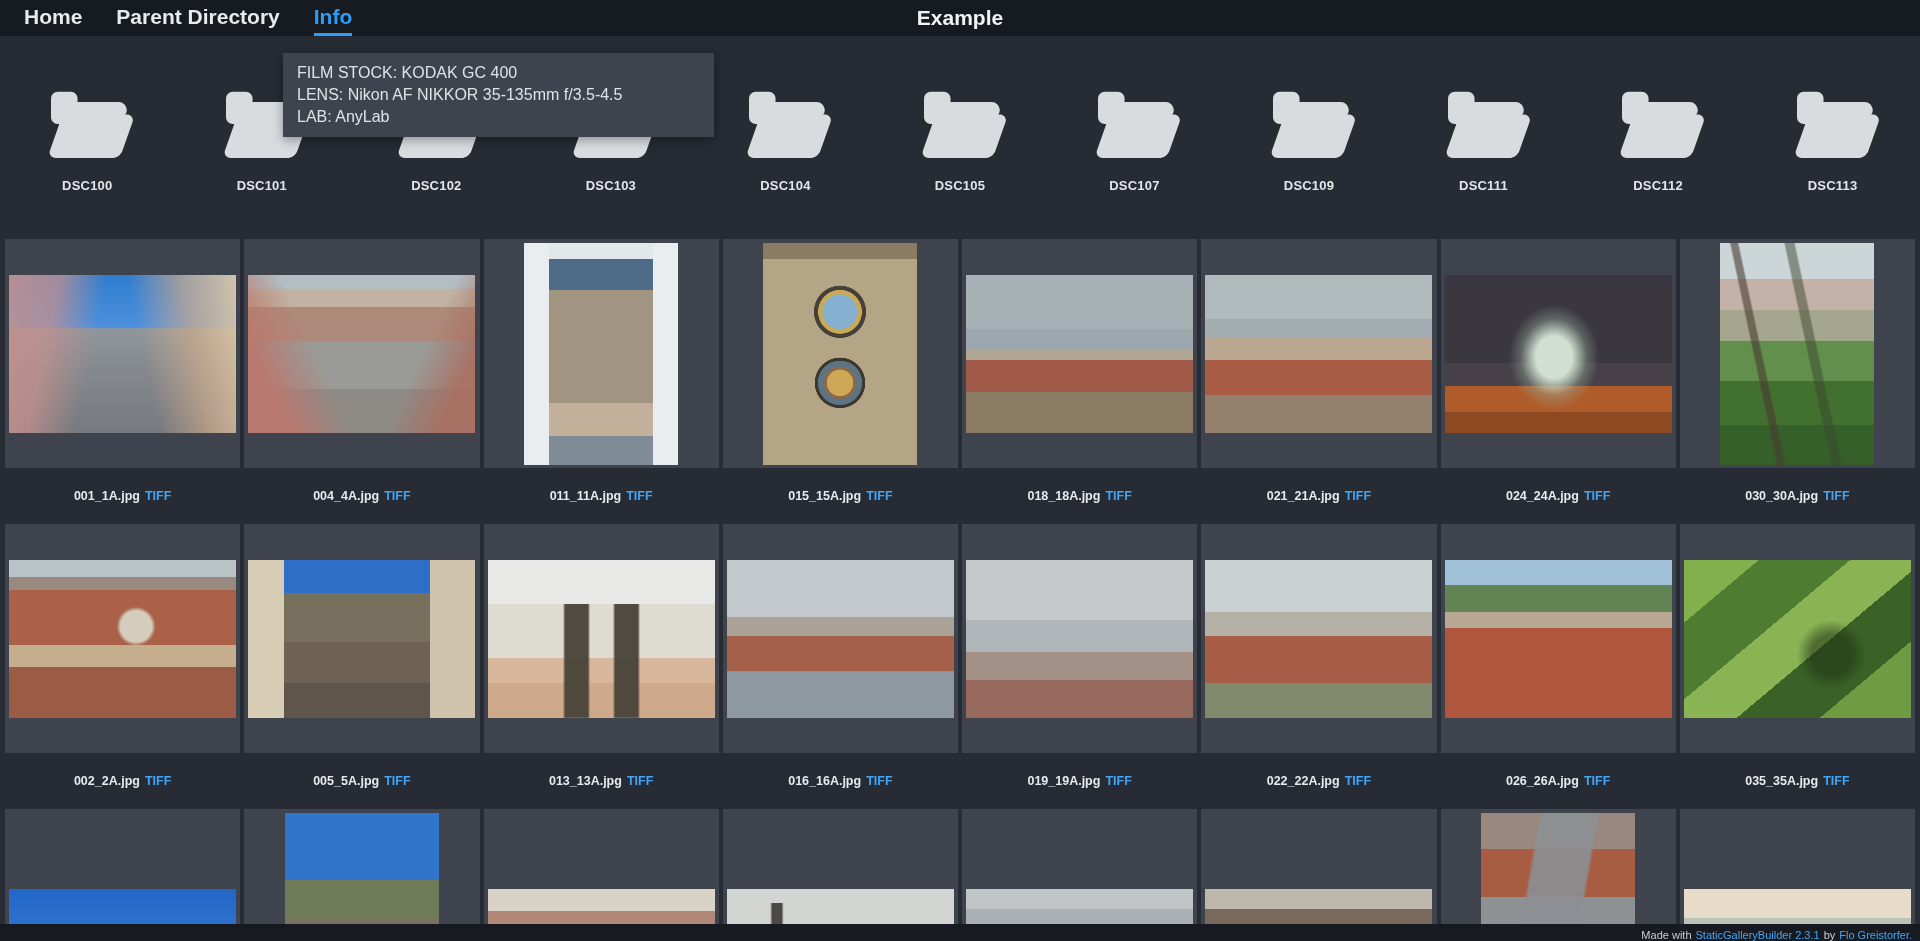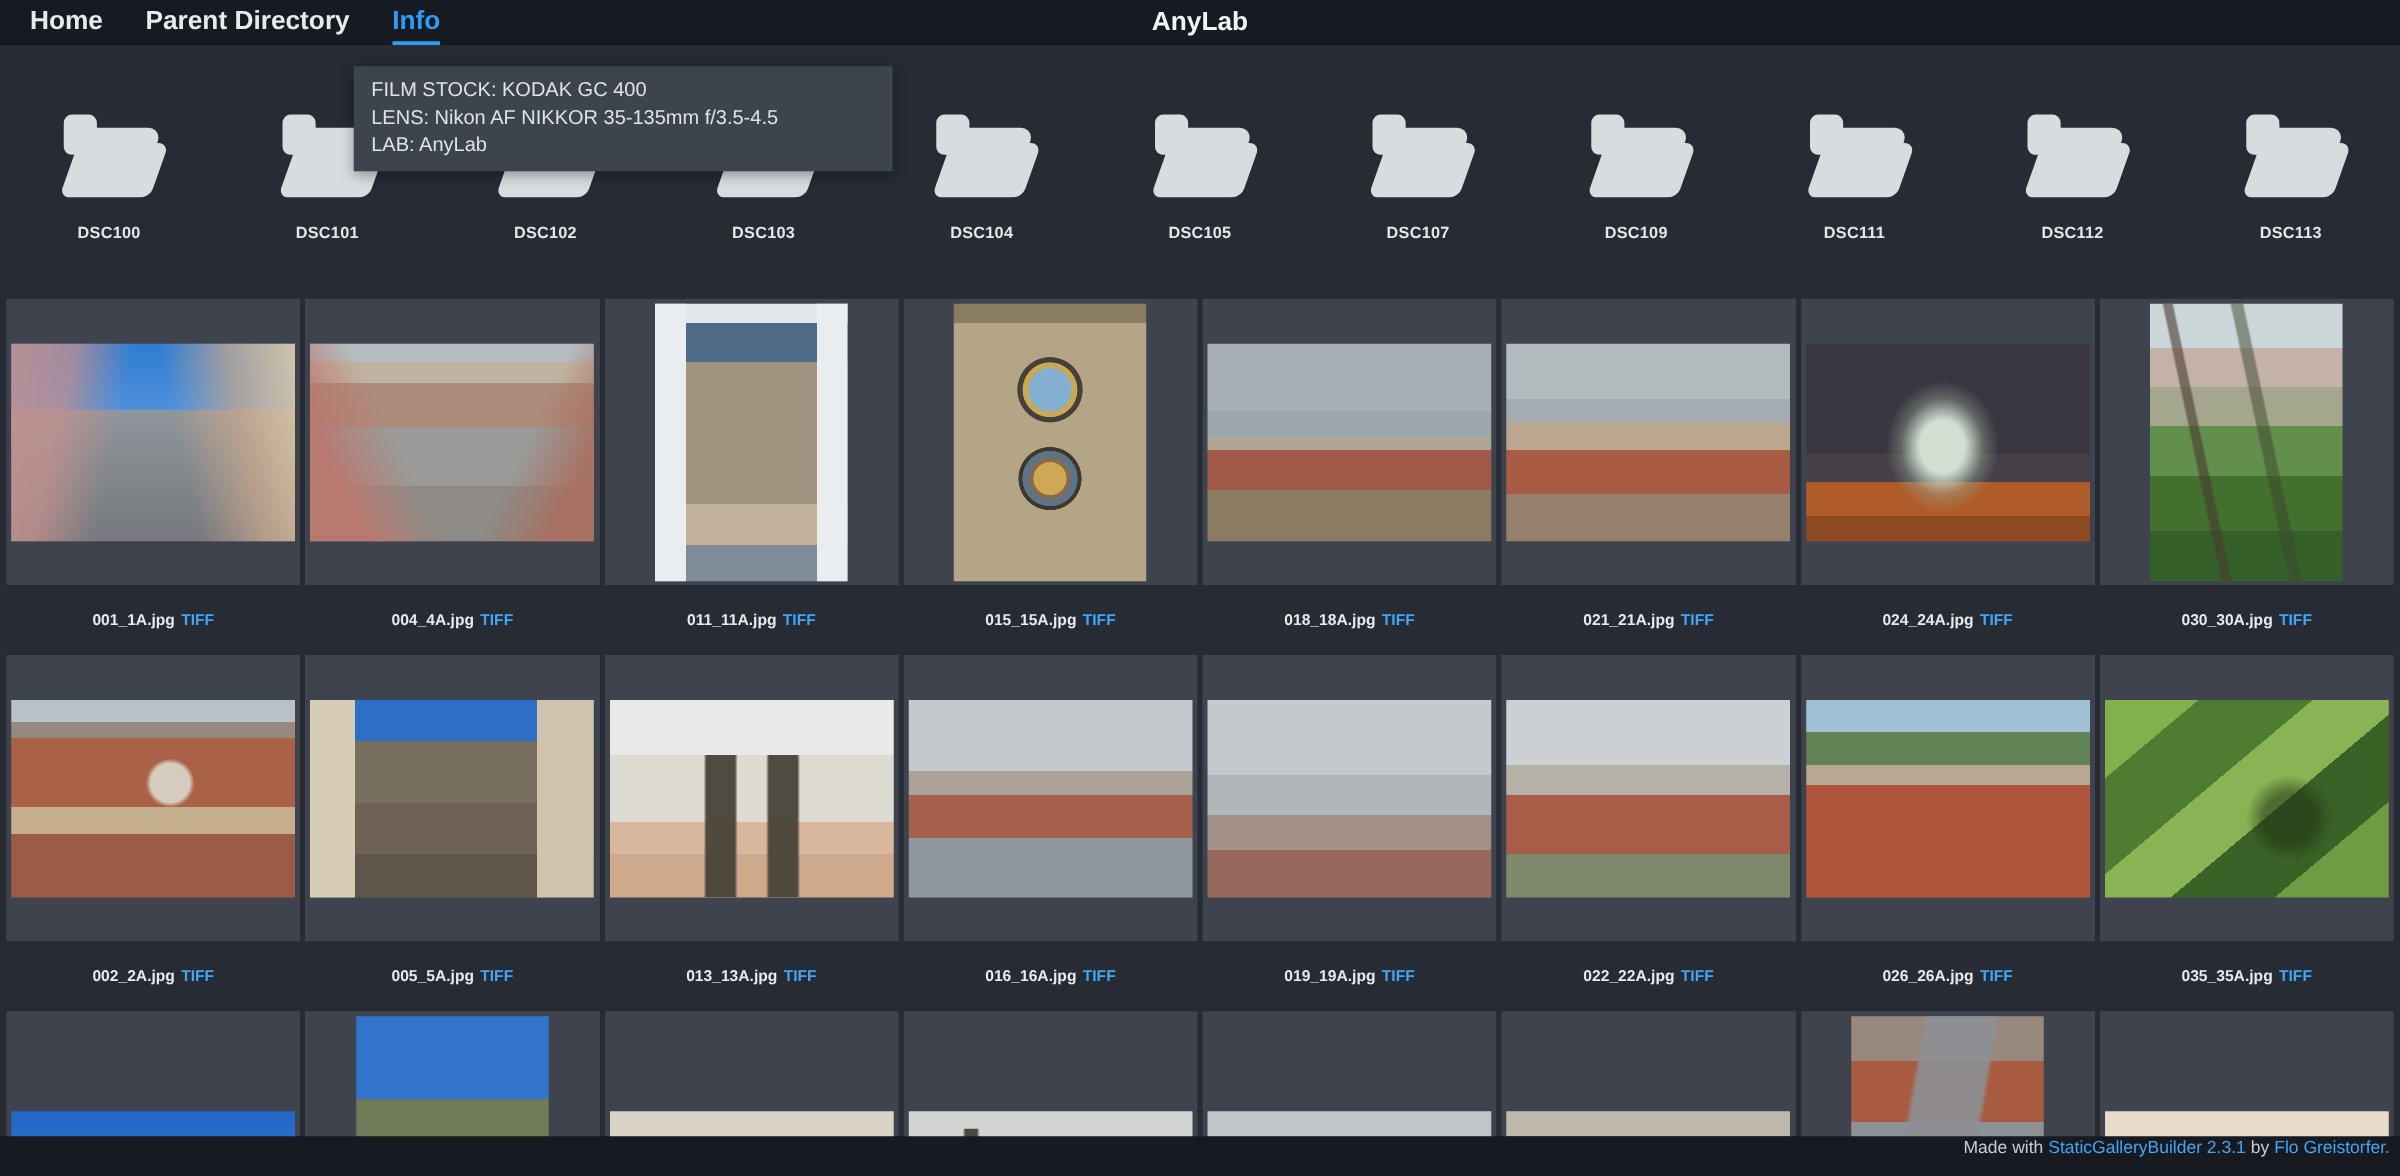--- a/index.html
+++ b/index.html
@@ -59,34 +59,34 @@
   .photo.landscape{width:227px;height:158px;}
   .photo.portrait{width:154px;height:222px;}
   .photo.pano{width:227px;height:70px;}
   .caption{
     height:56px;display:flex;align-items:center;justify-content:center;
     font-size:12.5px;font-weight:bold;color:var(--text-light);white-space:nowrap;
   }
   .caption .tiff{color:var(--link-blue);text-decoration:none;margin-left:5px;cursor:pointer;}
   
   .footer{
-    position:absolute;left:0;right:0;bottom:0;height:32px;background:var(--footer-bg);
-    display:flex;align-items:flex-start;justify-content:flex-end;gap:4px;
-    padding-right:8px;font-size:14px;color:#c9cdd2;z-index:30;
+    position:absolute;left:0;right:0;bottom:0;height:17px;background:var(--footer-bg);
+    display:flex;align-items:flex-end;justify-content:flex-end;gap:4px;
+    padding-right:8px;font-size:11px;color:#c9cdd2;z-index:30;
   }
   .footer a{color:var(--link-blue);text-decoration:none;cursor:pointer;}
 </style>
 </head>
 <body>
 
 <div class="navbar">
   <a class="nav-item">Home</a>
   <a class="nav-item">Parent Directory</a>
   <a class="nav-item active">Info</a>
-  <div class="nav-title">AnyLab</div>
+  <div class="nav-title">Example</div>
 </div>
 
 <div class="tooltip">
   <div>FILM STOCK: KODAK GC 400</div>
   <div>LENS: Nikon AF NIKKOR 35-135mm f/3.5-4.5</div>
   <div>LAB: AnyLab</div>
 </div>
 
 <div class="folder-strip" id="folder-row">
     <div class="folder-cell">

